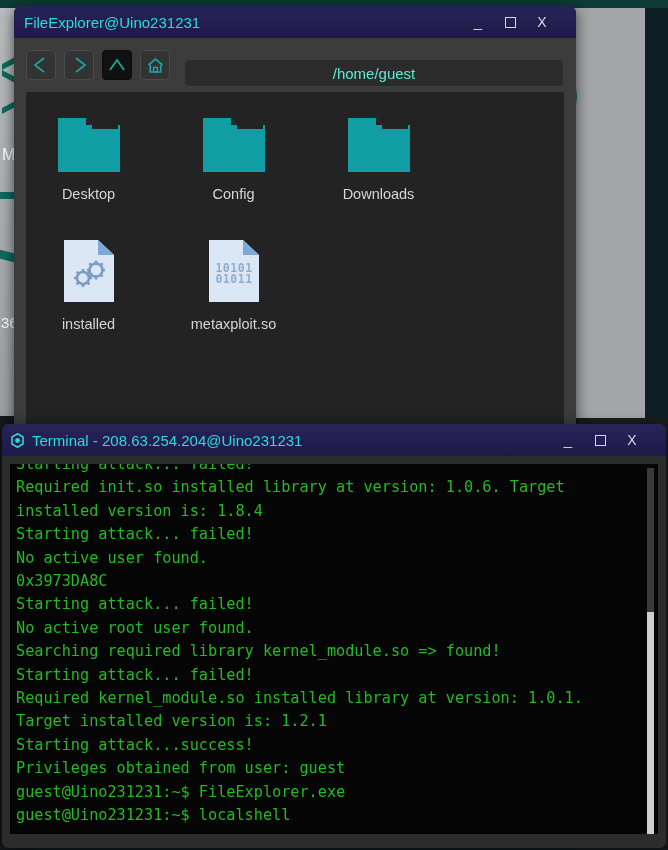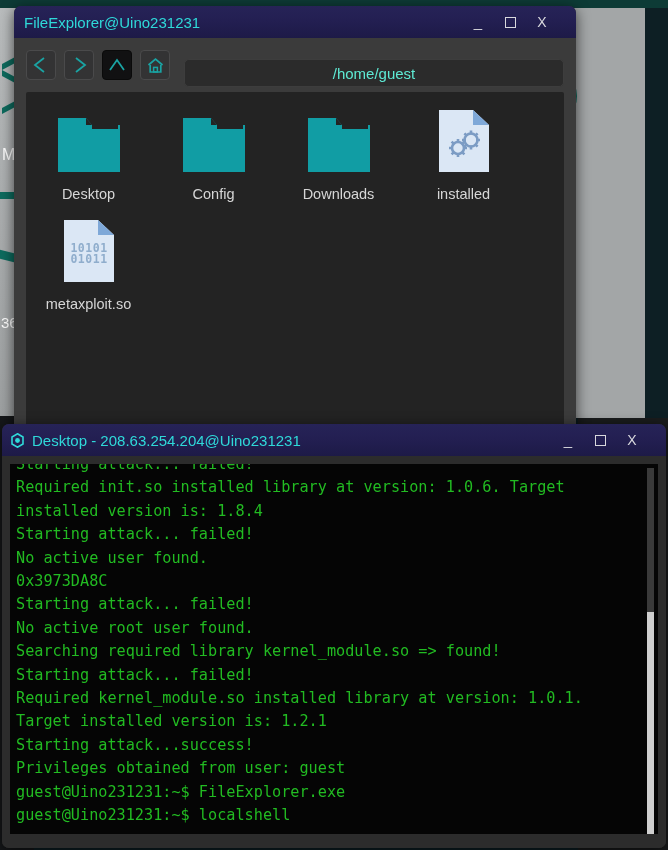--- a/index.html
+++ b/index.html
@@ -129,20 +129,21 @@
     margin-top: 16px;
   }
   #fe-filearea {
     margin-top: 10px;
     background: #232323;
     height: 338px;
     border-radius: 2px;
     display: flex; flex-wrap: wrap;
     align-content: flex-start;
     padding: 18px 0 0 0;
+    gap: 20px;
   }
   .file-item {
     width: 125px;
     min-height: 110px;
     display: flex; flex-direction: column; align-items: center;
     cursor: pointer;
     user-select: none;
   }
   .file-icon { height: 62px; display: flex; align-items: flex-end; justify-content: center; }
   .file-label {
@@ -324,21 +325,21 @@
   </div>
 </div>
 
 <div class="window" id="term-window">
 
   <div class="titlebar">
     <svg class="gear-hex" width="15" height="15" viewBox="0 0 15 15">
       <polygon points="7.5,0.8 13,4 13,11 7.5,14.2 2,11 2,4" fill="none" stroke="#2fd9d9" stroke-width="1.6"></polygon>
       <circle cx="7.5" cy="7.5" r="2.4" fill="#2fd9d9"></circle>
     </svg>
-    <span class="title-text">Desktop - 208.63.254.204@Uino231231</span>
+    <span class="title-text">Terminal - 208.63.254.204@Uino231231</span>
     <div class="win-ctrls">
       <div class="win-btn min">_</div>
       <div class="win-btn max">
         <span></span>
       </div>
       <div class="win-btn close">X</div>
     </div>
   </div>
 
   <div id="term-body">

